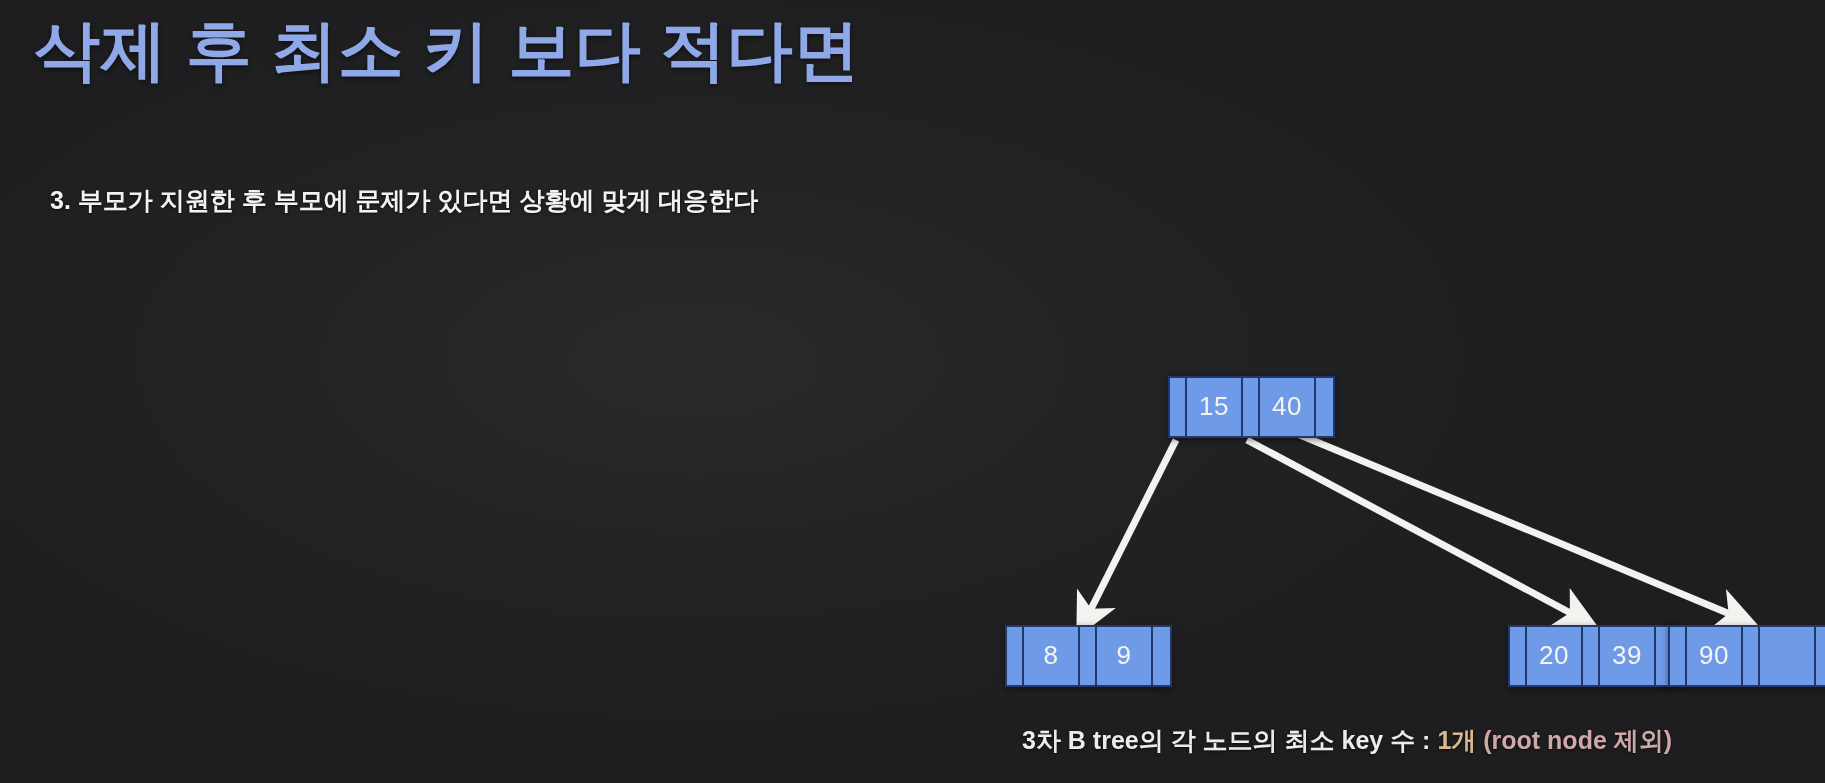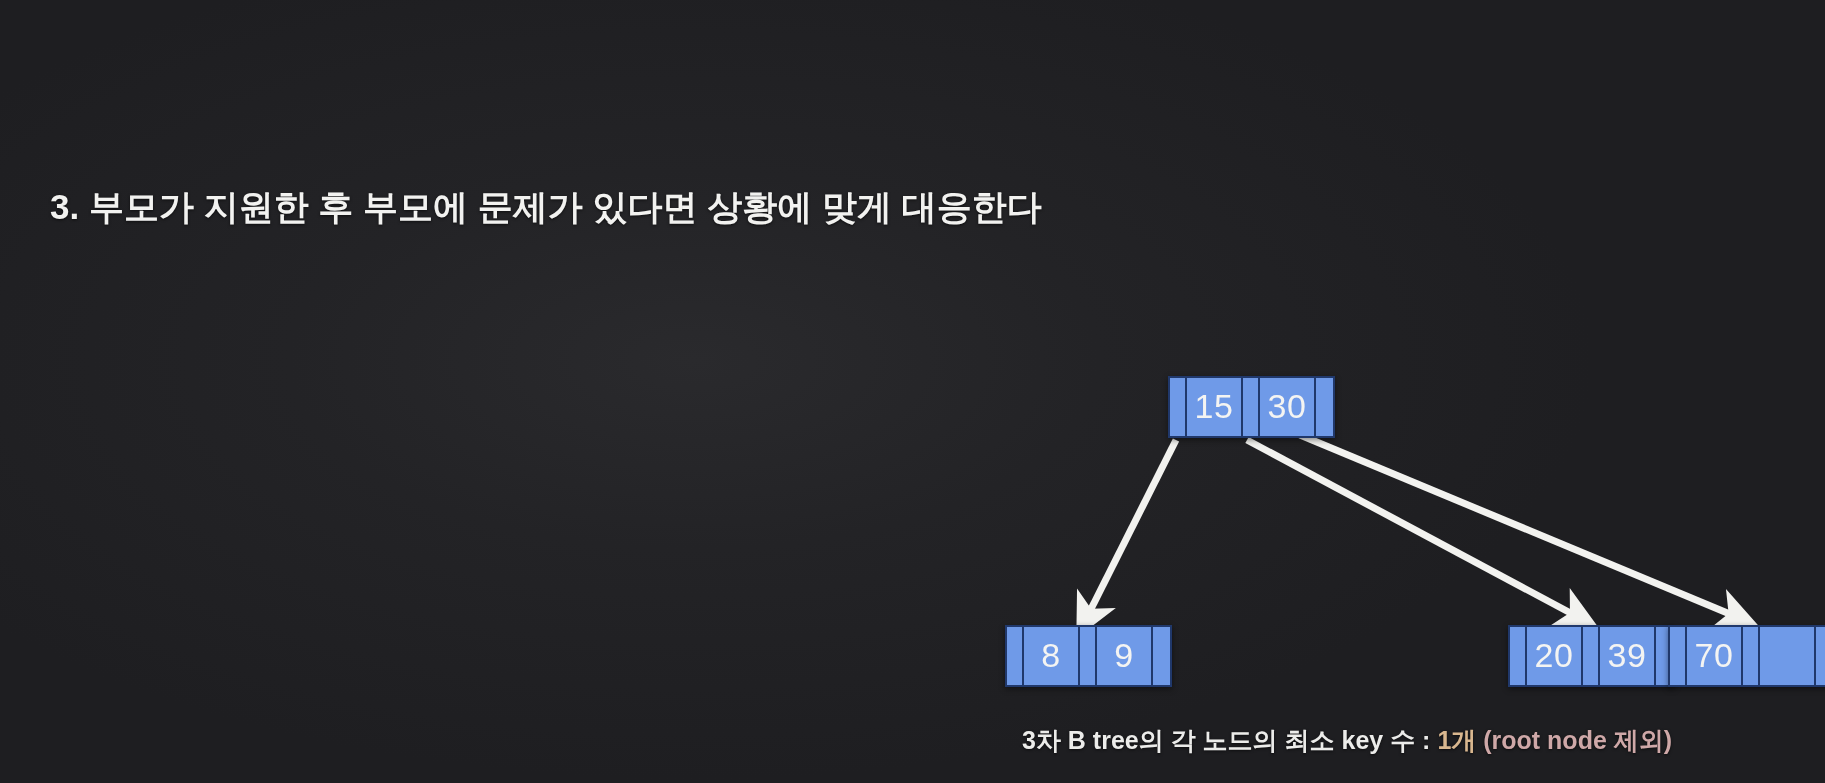--- a/index.html
+++ b/index.html
@@ -35,21 +35,21 @@
     color: #8fa9e8;
     white-space: nowrap;
     text-shadow: 0 2px 5px rgba(0,0,0,0.55);
   }
 
   
   #subtitle {
     position: absolute;
     left: 50px;
     top: 184px;
-    font-size: 35px;
+    font-size: 25px;
     font-weight: 600;
     color: #f2f2f0;
     white-space: nowrap;
     text-shadow: 0 1px 3px rgba(0,0,0,0.6);
   }
 
   
   #tree {
     position: absolute;
     inset: 0;
@@ -80,21 +80,21 @@
   }
   .cell-ptr.last { border-right: none; }
   .cell-key {
     width: 56px;
     border-right: 2px solid #20386b;
     box-sizing: border-box;
     display: flex;
     align-items: center;
     justify-content: center;
     color: #f4f4f2;
-    font-size: 34px;
+    font-size: 26px;
     font-weight: 500;
     letter-spacing: 0.5px;
     line-height: 1;
     background: #6f9ae8;
     padding-bottom: 2px;
   }
 
   
   #node-root      { left: 1168px; top: 376px; height: 62px; }
   #node-leaf-left { left: 1005px; top: 625px; height: 62px; }
@@ -113,20 +113,21 @@
     text-shadow: 0 1px 3px rgba(0,0,0,0.6);
   }
   #caption .hl-count { color: #d9b78f; }
   #caption .hl-note  { color: #cfa8a8; font-weight: 700; text-align: center; }
 </style>
 </head>
 <body>
 
 <div id="slide">
 
+  <div id="title">삭제 후 최소 키 보다 적다면</div>
 
   <div id="subtitle">3. 부모가 지원한 후 부모에 문제가 있다면 상황에 맞게 대응한다</div>
 
   <div id="tree">
 
     <svg id="arrows" viewBox="0 0 1825 783" xmlns="http://www.w3.org/2000/svg">
       <defs>
         <marker id="ah" markerWidth="7" markerHeight="7" refX="3.2" refY="3.4" orient="auto" markerUnits="strokeWidth">
           <path d="M0.2,0.3 L6.6,3.4 L0.2,6.5 L1.9,3.4 Z" fill="#f2f2ef"></path>
         </marker>
@@ -136,21 +137,21 @@
 
       <line x1="1247" y1="440" x2="1578" y2="617" stroke="#f2f2ef" stroke-width="7" marker-end="url(#ah)"></line>
 
       <line x1="1300" y1="435" x2="1737" y2="617" stroke="#f2f2ef" stroke-width="7" marker-end="url(#ah)"></line>
     </svg>
 
     <div class="node" id="node-root">
       <div class="cell-ptr"></div>
       <div class="cell-key">15</div>
       <div class="cell-ptr"></div>
-      <div class="cell-key">30</div>
+      <div class="cell-key">40</div>
       <div class="cell-ptr last"></div>
     </div>
 
     <div class="node" id="node-leaf-left">
       <div class="cell-ptr"></div>
       <div class="cell-key">8</div>
       <div class="cell-ptr"></div>
       <div class="cell-key">9</div>
       <div class="cell-ptr last"></div>
     </div>
@@ -158,21 +159,21 @@
     <div class="node" id="node-leaf-mid">
       <div class="cell-ptr"></div>
       <div class="cell-key">20</div>
       <div class="cell-ptr"></div>
       <div class="cell-key">39</div>
       <div class="cell-ptr last"></div>
     </div>
 
     <div class="node" id="node-leaf-right">
       <div class="cell-ptr"></div>
-      <div class="cell-key">70</div>
+      <div class="cell-key">90</div>
       <div class="cell-ptr"></div>
       <div class="cell-key"></div>
       <div class="cell-ptr last"></div>
     </div>
 
   </div>
 
   <div id="caption"><span>3차 B tree의 각 노드의 최소 key 수 : </span><span class="hl-count">1개</span><span class="hl-note"> (root node 제외)</span></div>
 
 </div>

